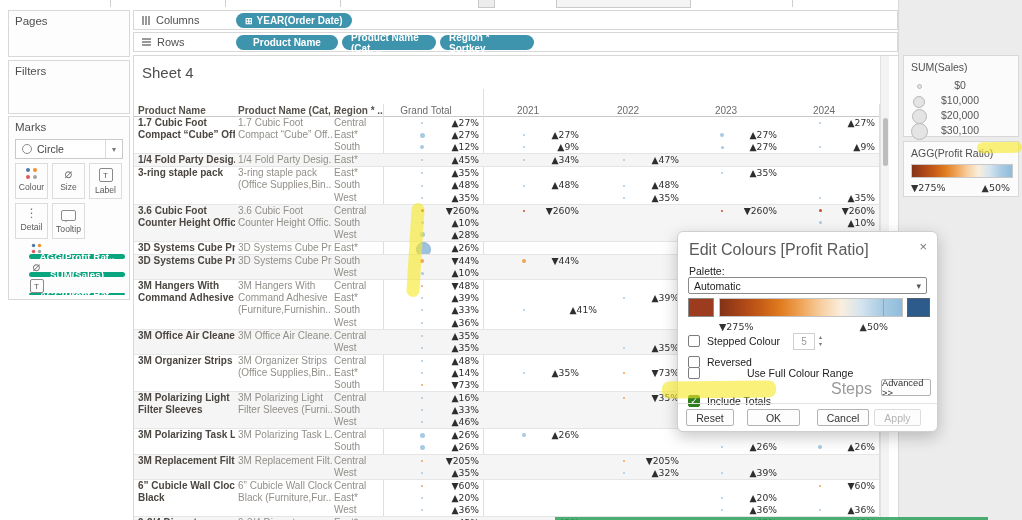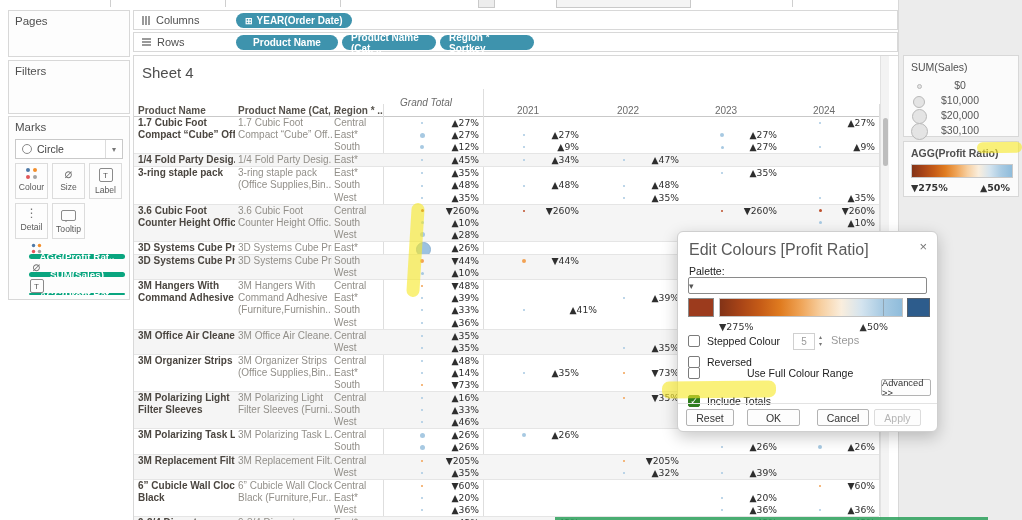--- a/index.html
+++ b/index.html
@@ -100,21 +100,21 @@
   #dlg-min{position:absolute;left:41px;top:89px;font-family:"DejaVu Sans",sans-serif;font-size:9.5px;color:#333;}
   #dlg-max{position:absolute;left:160px;top:89px;width:50px;text-align:right;font-family:"DejaVu Sans",sans-serif;font-size:9.5px;color:#333;}
   .cbrow{position:absolute;left:10px;height:13px;display:flex;align-items:center;}
   .cbox{width:12px;height:12px;border:1px solid #7b7b7b;border-radius:2px;background:#fff;box-sizing:border-box;
         display:flex;align-items:center;justify-content:center;font-size:9px;color:#fff;}
   .cbox.checked{background:#2e7d1e;border-color:#2e7d1e;}
   .cbrow .cap{margin-left:7px;font-size:10.5px;color:#222;white-space:nowrap;}
   #steps-box{position:absolute;left:115px;width:20px;height:15px;border:1px solid #d0d0d0;text-align:center;
              font-size:10px;color:#9a9a9a;line-height:15px;background:#fff;}
   #steps-spin{position:absolute;left:137px;width:11px;height:15px;display:flex;flex-direction:column;align-items:center;justify-content:center;color:#777;font-size:6px;line-height:7px;}
-  #steps-cap{position:absolute;left:153px;font-size:11px;color:#9a9a9a;line-height:15px;}
+  #steps-cap{position:absolute;left:153px;font-size:16px;color:#9a9a9a;line-height:15px;margin-top:48px;}
   .dbtn{position:absolute;height:17px;border:1px solid #b3b3b3;border-radius:2px;background:#fdfdfd;
         font-size:10.5px;color:#333;display:flex;align-items:center;justify-content:center;box-sizing:border-box;}
   .dbtn.disabled{color:#b5b5b5;border-color:#dcdcdc;}
   #dlg-advanced{position:absolute;left:203px;top:147px;width:50px;height:17px;font-size:9.3px;}
   #dlg-sep{position:absolute;left:0;top:171px;width:100%;height:1px;background:#e3e3e3;}
 
   
   .hl{position:absolute;background:rgba(247,232,40,.62);border-radius:7px;}
   #hl-table{left:409px;top:203px;width:13px;height:94px;transform:rotate(3.5deg);z-index:10;}
   #hl-legend{left:977px;top:142px;width:45px;height:11px;transform:rotate(-1deg);z-index:60;}
@@ -226,21 +226,21 @@
       <span>Region * Sortkey</span>
     </div>
 </div>
 
 <div id="sheet">
   <div id="sheet-title">Sheet 4</div>
 
   <div class="thead" style="left:4px;top:49px;">Product Name</div>
   <div class="thead" style="left:104px;top:49px;">Product Name (Cat, ..</div>
   <div class="thead" style="left:200px;top:49px;">Region * ..</div>
-  <div class="thead-grey" style="left:242px;top:41px;width:100px;font-style:italic;">Grand Total</div>
+  <div class="thead-grey" style="left:242px;top:49px;width:100px;">Grand Total</div>
   <div id="year-headers">
       <div class="thead-grey" style="left: 364px; top: 49px; width: 60px;">2021</div>
       <div class="thead-grey" style="left: 464px; top: 49px; width: 60px;">2022</div>
       <div class="thead-grey" style="left: 562px; top: 49px; width: 60px;">2023</div>
       <div class="thead-grey" style="left: 660px; top: 49px; width: 60px;">2024</div>
     </div>
 
   <div class="hline" style="left:0;top:60px;width:745px;"></div>
   <div class="vline" style="left:249px;top:48px;height:412px;"></div>
   <div class="vline" style="left:349px;top:33px;height:427px;"></div>
@@ -575,33 +575,34 @@
         <div class="size-item" style="top: 52px;">
           <span class="circle" style="width: 13px; height: 13px; left: 7.5px; top: 1px;"></span>
           <span class="cap">$20,000</span>
         </div>
         <div class="size-item" style="top: 67px;">
           <span class="circle" style="width: 15px; height: 15px; left: 6.5px; top: 0px;"></span>
           <span class="cap">$30,100</span>
         </div>
       </div>
   </div>
-  <div class="legend-card" style="top:141px;height:56px;font-weight:bold;">
+  <div class="legend-card" style="top:141px;height:56px;">
     <div class="legend-title">AGG(Profit Ratio)</div>
     <div id="color-grad" style="background: linear-gradient(to right, rgb(130, 51, 23), rgb(168, 68, 23), rgb(198, 92, 23), rgb(224, 124, 32), rgb(239, 164, 87), rgb(247, 207, 160), rgb(250, 238, 221), rgb(212, 228, 239), rgb(169, 203, 227), rgb(143, 188, 219));"></div>
     <div class="grad-min">▼275%</div>
     <div class="grad-max">▲50%</div>
   </div>
 </div>
 
 <div id="dialog">
   <div id="dlg-title">Edit Colours [Profit Ratio]</div>
   <div id="dlg-close">×</div>
   <div id="dlg-palette-label">Palette:</div>
   <div id="dlg-select">
+    <span class="cap">Automatic</span>
     <span class="chev">▾</span>
   </div>
   <div class="swatch" style="left: 10px; width: 26px; border: 1px solid rgb(138, 138, 138); background: rgb(156, 59, 29);" id="sw-left"></div>
   <div id="dlg-grad" style="background: linear-gradient(to right, rgb(130, 51, 23), rgb(168, 68, 23), rgb(198, 92, 23), rgb(224, 124, 32), rgb(239, 164, 87), rgb(247, 207, 160), rgb(250, 238, 221), rgb(212, 228, 239), rgb(169, 203, 227), rgb(143, 188, 219));">
       <i></i>
     </div>
   <div class="swatch" style="left: 229px; width: 23px; border: 1px solid rgb(86, 97, 110); background: rgb(45, 92, 140);" id="sw-right"></div>
   <div id="dlg-min">▼275%</div>
   <div id="dlg-max">▲50%</div>
 

